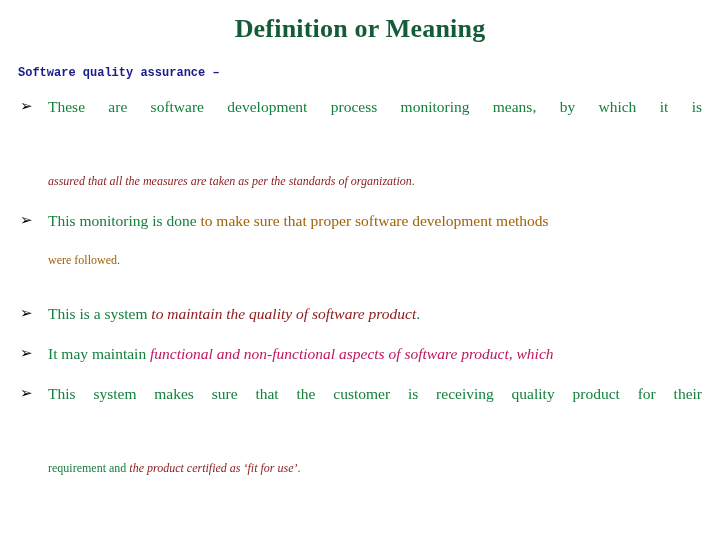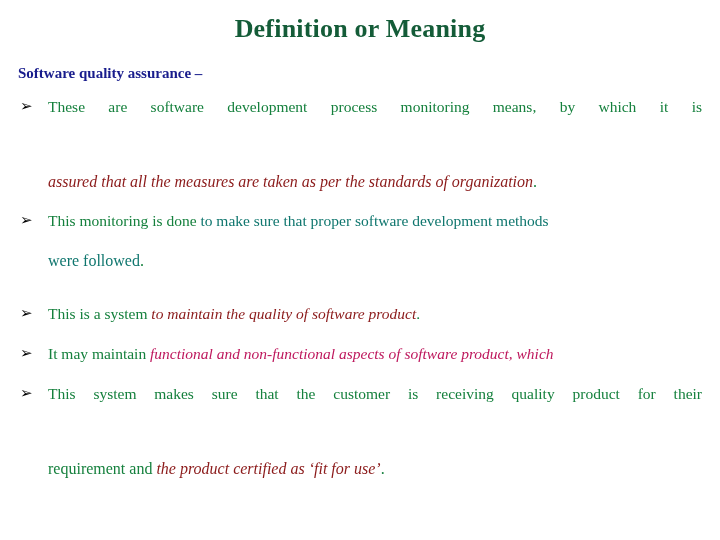--- a/index.html
+++ b/index.html
@@ -40,23 +40,23 @@
 
   
   .body-area {
     position: absolute;
     left: 18px;
     top: 62px;
     width: 684px;
   }
 
   .heading {
-    font-family: Liberation Serif, serif;
+    font-family: Liberation Mono, monospace;
     font-weight: bold;
-    font-size: 15px;
+    font-size: 12px;
     color: #181c8c;
     line-height: 22px;
     margin: 0 0 5px 0;
     white-space: nowrap;
   }
   .heading .dash {
     color: #181c8c;
     font-weight: bold;
   }
 
@@ -91,35 +91,35 @@
   .just::after {
     content: "";
     display: inline-block;
     width: 100%;
   }
 
   .nojust { text-align: left; }
 
   
   .blk   { color: #15803d; }
-  .maroon{ color: #0f766e; }
+  .maroon{ color: #a16207; }
   .maroon-i {
     color: #8b1a1a;
     font-style: italic;
     font-family: "Liberation Serif", "DejaVu Serif", serif;
   }
   .navy-i {
     color: #be185d;
     font-style: italic;
     font-family: "Liberation Serif", "DejaVu Serif", serif;
   }
 
   .cont-line {
     padding-left: 30px;
-    font-size: 16px;
+    font-size: 12px;
     line-height: 35px;
     margin: 0 0 4px 0;
   }
   .gap-md { height: 14px; }
 </style>
 </head>
 <body>
 
 <div class="slide">
 

